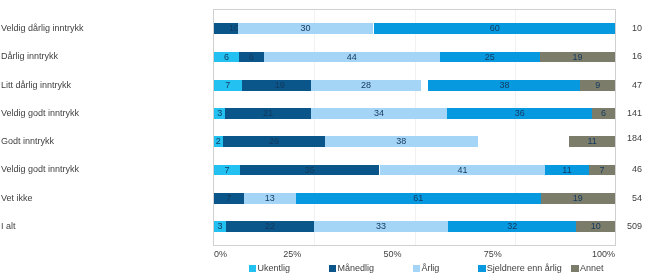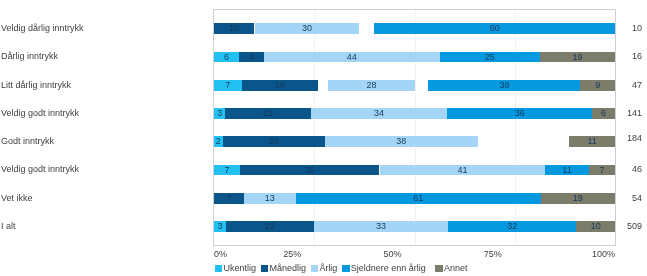--- a/index.html
+++ b/index.html
@@ -18,51 +18,51 @@
        font-size:9px;color:#13395e;text-align:center;overflow:hidden;}
 
   .cat-label{position:absolute;left:1px;line-height:11px;
              font-size:9px;color:#3f3f3f;white-space:nowrap;}
   .count-label{position:absolute;right:5px;line-height:11px;
                font-size:9px;color:#3f3f3f;text-align:right;white-space:nowrap;}
   .tick{position:absolute;width:60px;font-size:9px;color:#3f3f3f;text-align:left;}
 
   .legend{position:absolute;left:215px;top:263px;
           font-size:9px;color:#3f3f3f;white-space:nowrap;}
-  .lg-item{display:inline-block;margin-right:4.8px;white-space:nowrap;}
+  .lg-item{display:inline-block;margin-right:4.8px;white-space:nowrap;margin-left:34px;}
   .lg-item.wide{margin-left:4.8px;text-align:center;}
   .lg-sw{display:inline-block;width:7.4px;height:7px;margin-right:1.2px;vertical-align:-1px;}
   .lg-tx{display:inline;}
 </style>
 </head>
 <body>
 
 <div id="chart">
 
   <div class="plot">
     <div class="grid" style="left:100.25px"></div>
     <div class="grid" style="left:200.5px"></div>
     <div class="grid" style="left:300.75px"></div>
 
     <div class="bar" style="top:13.30px">
       <div class="seg" style="left:0.000px;width:40.100px;background:#0a5589">10</div>
-      <div class="seg" style="left:41px;width:104px;background:#a5d5f6">30</div>
+      <div class="seg" style="left:24px;width:135px;background:#a5d5f6">30</div>
       <div class="seg" style="left:160.400px;width:240.600px;background:#0799e0">60</div>
     </div>
     <div class="bar" style="top:41.54px">
       <div class="seg" style="left:0.000px;width:25.062px;background:#22c1f2">6</div>
       <div class="seg" style="left:25.062px;width:25.062px;background:#0a5589">6</div>
       <div class="seg" style="left:50.125px;width:175.438px;background:#a5d5f6">44</div>
       <div class="seg" style="left:225.562px;width:100.250px;background:#0799e0">25</div>
       <div class="seg" style="left:325.812px;width:75.188px;background:#7c7c6b">19</div>
     </div>
     <div class="bar" style="top:69.78px">
       <div class="seg" style="left:0.000px;width:27.669px;background:#22c1f2">7</div>
       <div class="seg" style="left:27.669px;width:76.070px;background:#0a5589">19</div>
-      <div class="seg" style="left:114px;width:87px;background:#a5d5f6">28</div>
+      <div class="seg" style="left:97px;width:110px;background:#a5d5f6">28</div>
       <div class="seg" style="left:214.375px;width:152.099px;background:#0799e0">38</div>
       <div class="seg" style="left:366.474px;width:34.566px;background:#7c7c6b">9</div>
     </div>
     <div class="bar" style="top:98.02px">
       <div class="seg" style="left:0.000px;width:11.388px;background:#22c1f2">3</div>
       <div class="seg" style="left:11.388px;width:85.333px;background:#0a5589">21</div>
       <div class="seg" style="left:96.721px;width:136.500px;background:#a5d5f6">34</div>
       <div class="seg" style="left:233.222px;width:145.042px;background:#0799e0">36</div>
       <div class="seg" style="left:378.263px;width:22.737px;background:#7c7c6b">6</div>
     </div>

